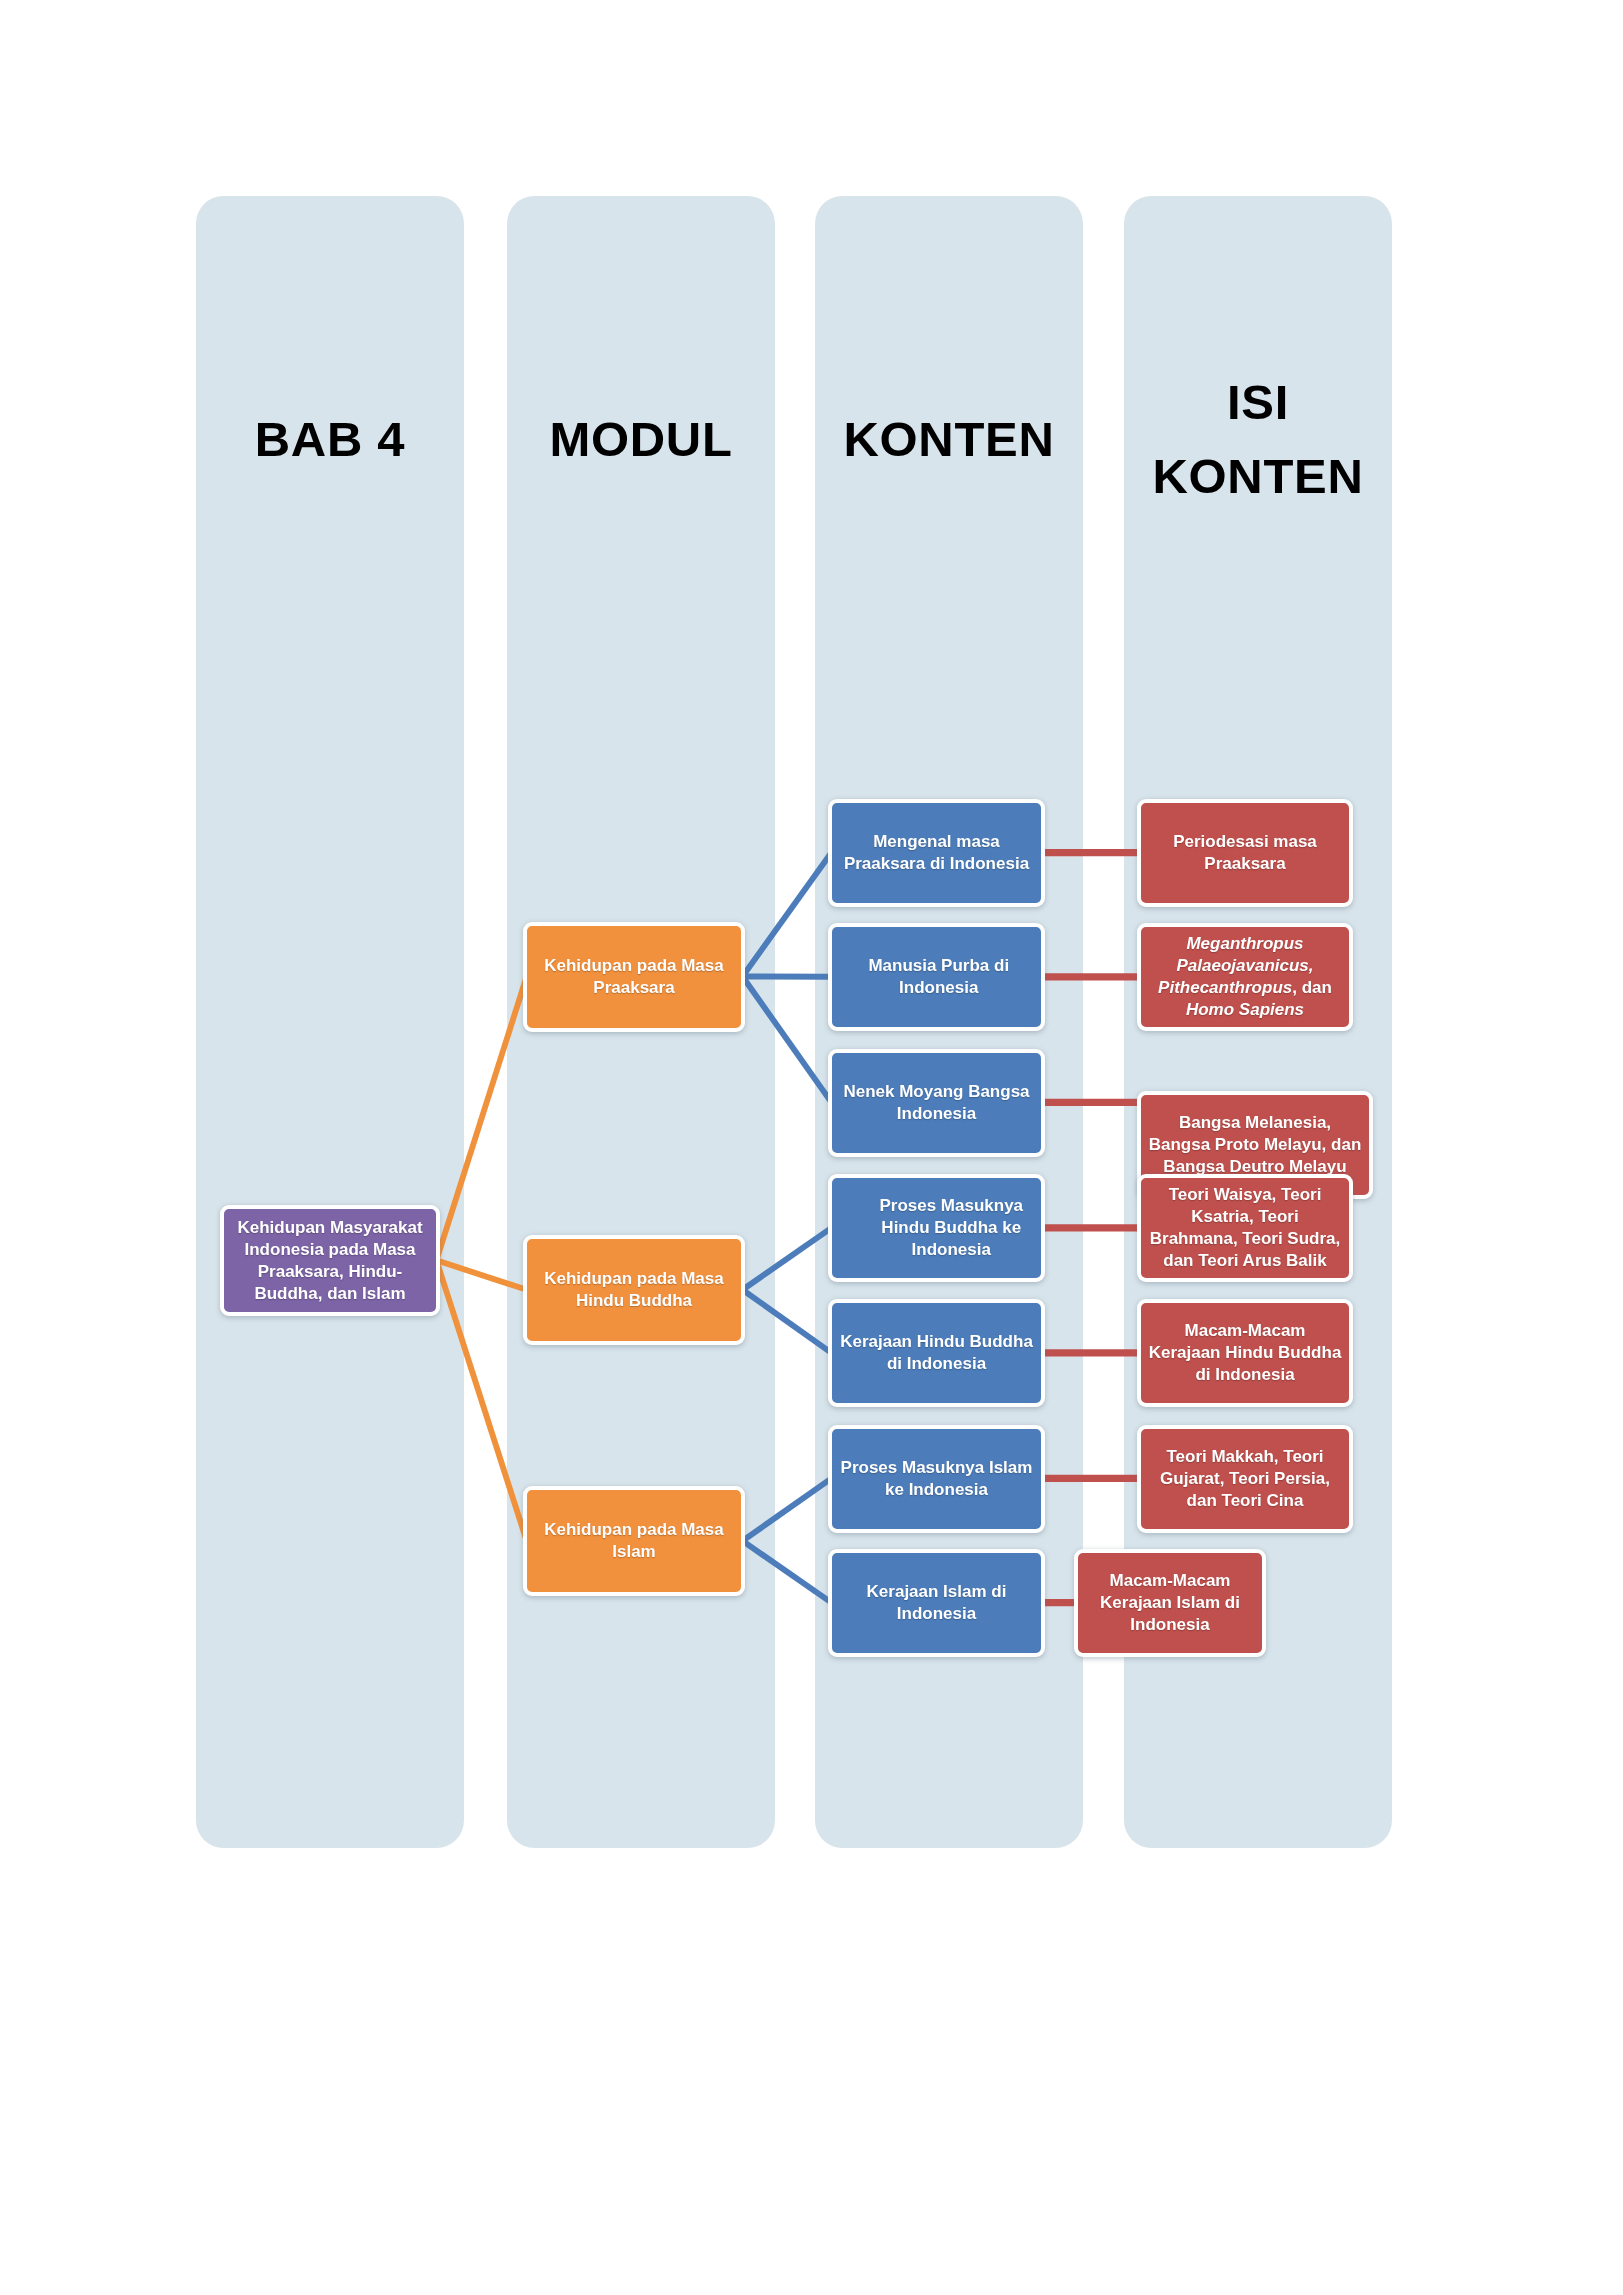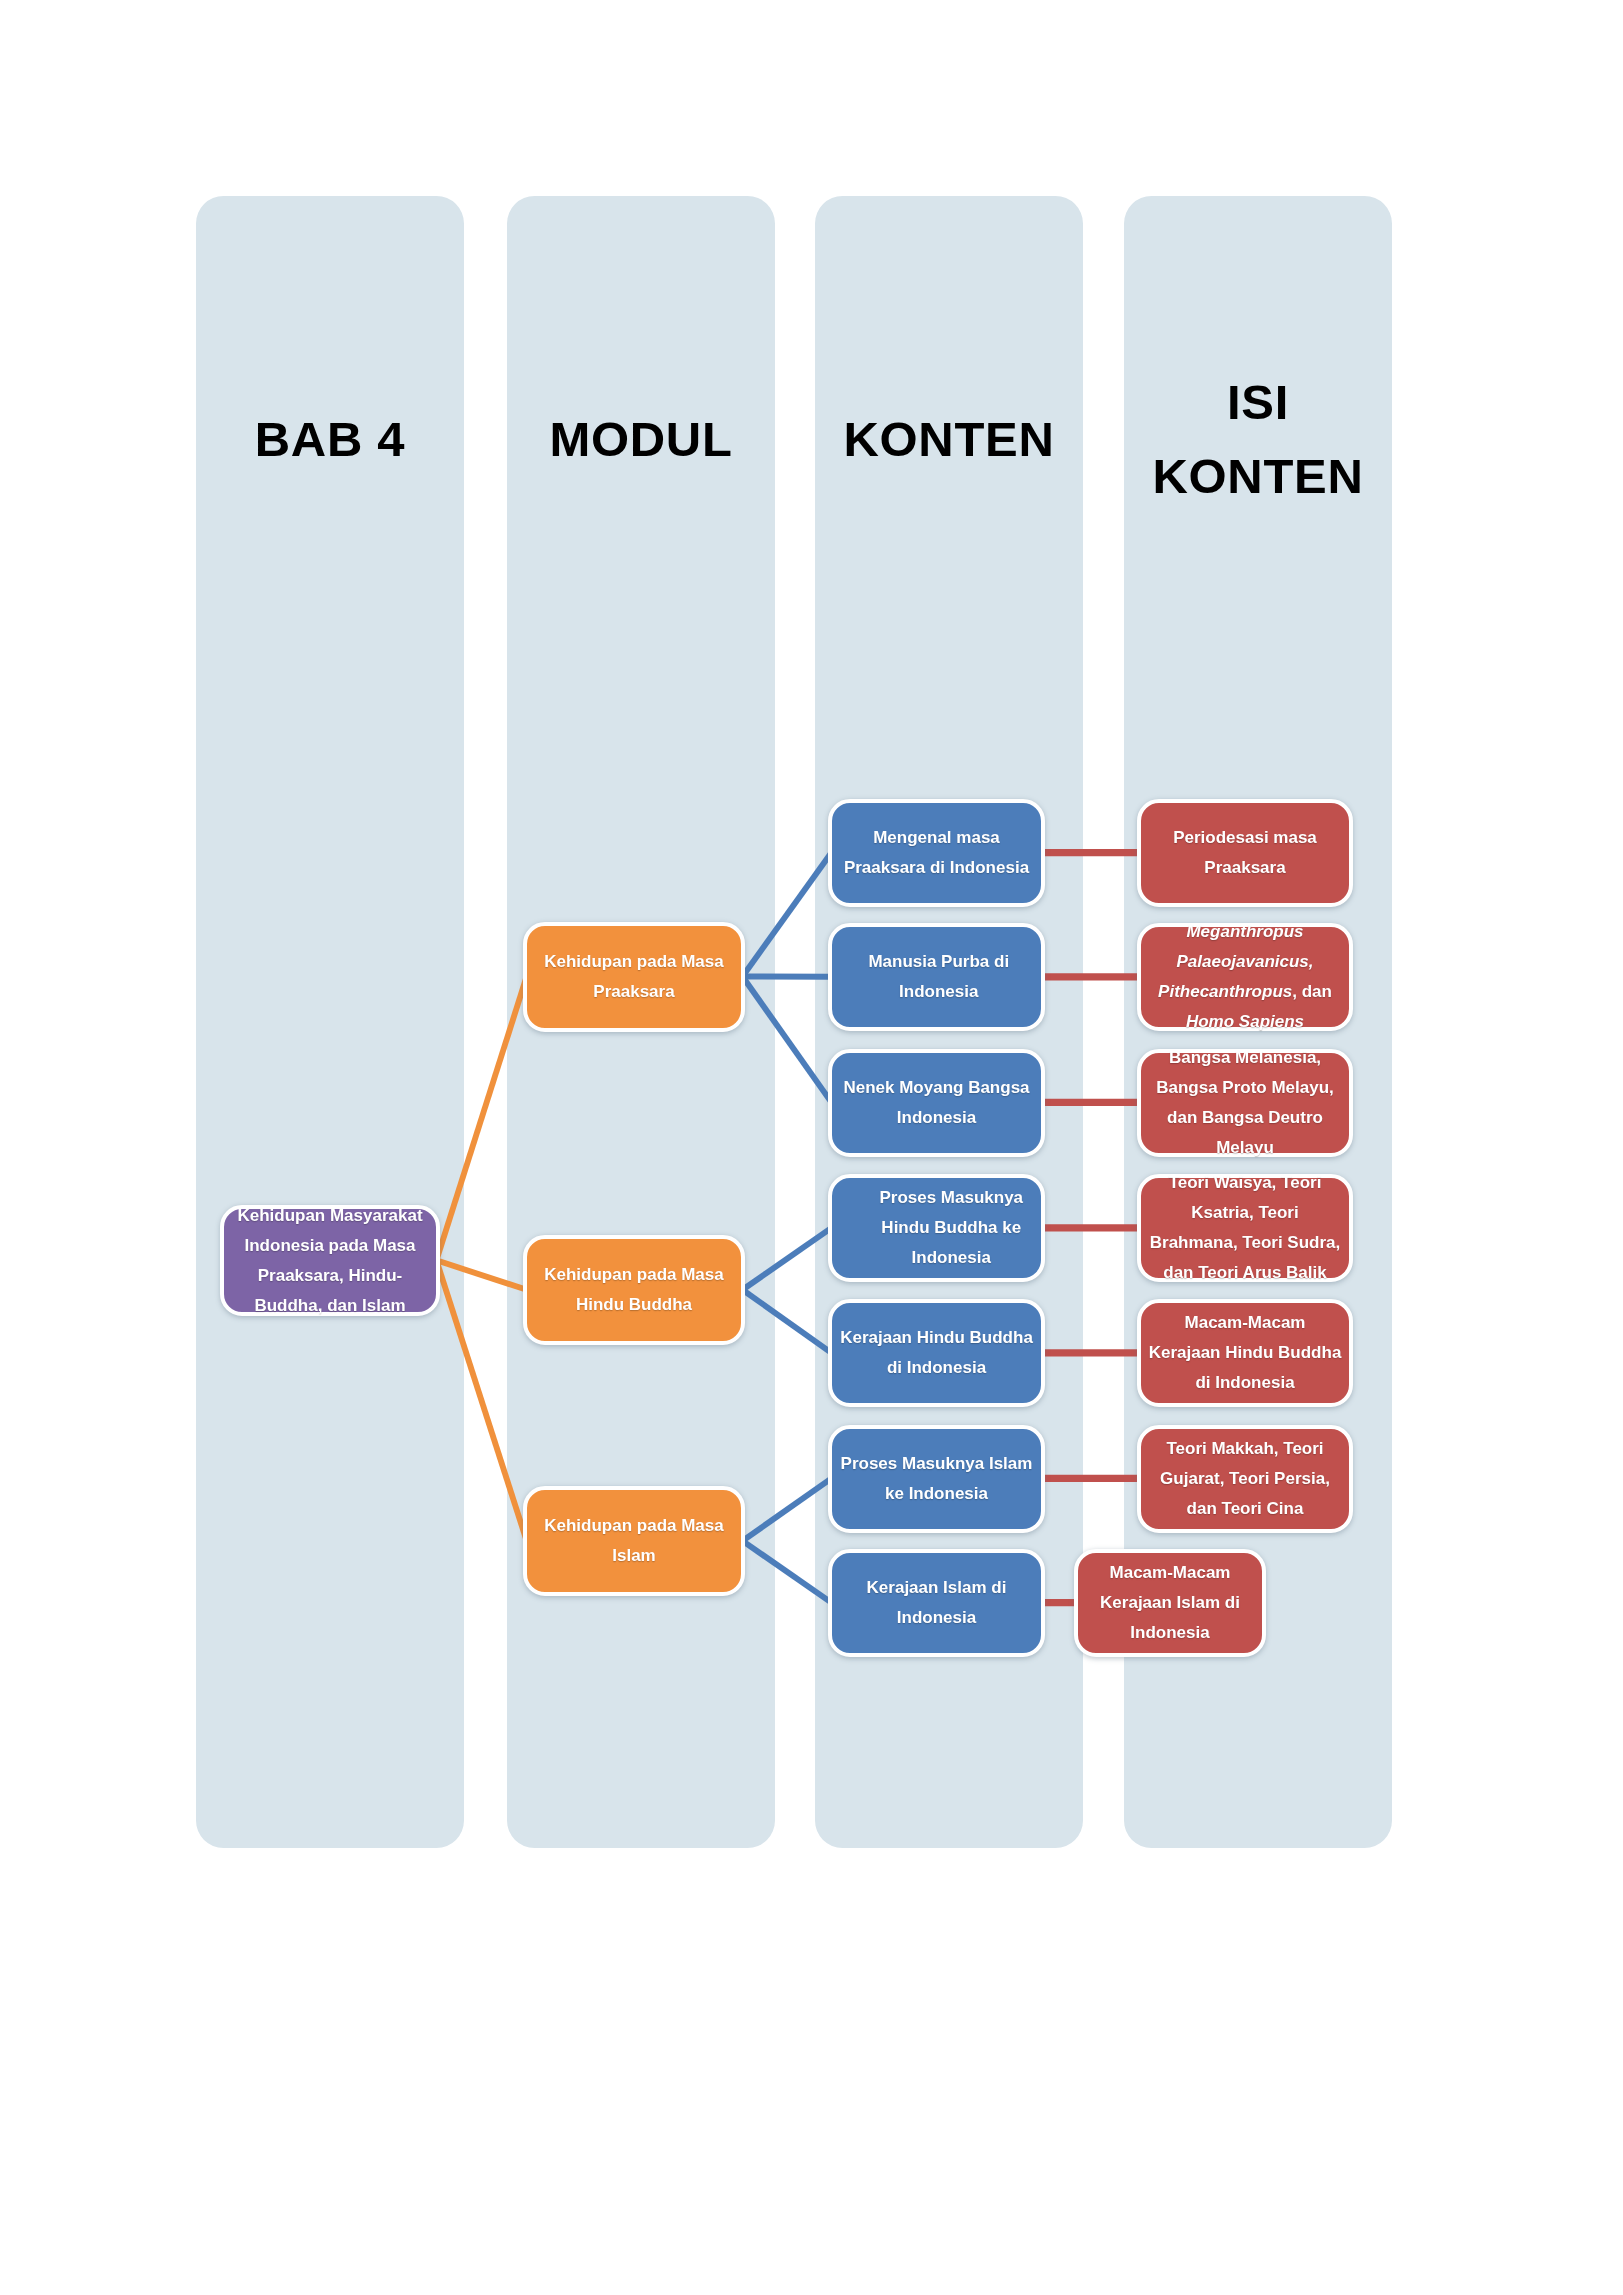--- a/index.html
+++ b/index.html
@@ -17,24 +17,24 @@
   #col-isi{left:1124px;}
   .col-header{
     position:absolute;left:0;top:164px;width:100%;height:157px;
     display:flex;flex-direction:column;align-items:center;justify-content:center;
     font-size:49px;font-weight:700;color:var(--header-text,#000);
     letter-spacing:0.7px;line-height:74px;text-align:center;
   }
   #edges{position:absolute;left:0;top:0;z-index:1;}
   .node{
     position:absolute;z-index:2;box-sizing:border-box;
-    border:4.6px solid #ffffff;border-radius:22px;
+    border:4.6px solid #ffffff;border-radius:9px;
     display:flex;align-items:center;justify-content:center;
     text-align:center;color:var(--node-text,#fff);
-    font-size:17px;font-weight:700;line-height:30px;
+    font-size:17px;font-weight:700;line-height:22px;
     padding:2.6px 6.5px;
     box-shadow:0 1.3px 5.2px rgba(90,110,125,0.35);
     text-shadow:0 0.7px 1.3px rgba(0,0,0,0.25);
   }
   .node.purple{background:var(--purple,#7D64A6);}
   .node.orange{background:var(--orange,#F2913D);}
   .node.blue{background:var(--blue,#4C7DBA);}
   .node.red{background:var(--red,#C0504D);}
   
   #n-bab4-0 {left:220px; top:1205px; width:220px; height:111px;}
@@ -43,21 +43,21 @@
   #n-modul-2{left:523px; top:1486px; width:222px; height:110px;}
   #n-konten-0{left:828px;top:799px;width:217px;height:108px;}
   #n-konten-1{left:828px;top:923px;width:217px;height:108px;padding-left:11px;}
   #n-konten-2{left:828px;top:1049px;width:217px;height:108px;}
   #n-konten-3{left:828px;top:1174px;width:217px;height:108px;padding-left:36px;}
   #n-konten-4{left:828px;top:1299px;width:217px;height:108px;}
   #n-konten-5{left:828px;top:1425px;width:217px;height:108px;}
   #n-konten-6{left:828px;top:1549px;width:217px;height:108px;}
   #n-isi-0{left:1137px;top:799px;width:216px;height:108px;}
   #n-isi-1{left:1137px;top:923px;width:216px;height:108px;}
-  #n-isi-2{left:1137px;top:1049px;width:216px;height:108px;}
+  #n-isi-2{left:1137px;top:1091px;width:236px;height:108px;}
   #n-isi-3{left:1137px;top:1174px;width:216px;height:108px;}
   #n-isi-4{left:1137px;top:1299px;width:216px;height:108px;}
   #n-isi-5{left:1137px;top:1425px;width:216px;height:108px;}
   #n-isi-6{left:1074px;top:1549px;width:192px;height:108px;}
 </style>
 </head>
 <body>
 
 <div id="page">
 

